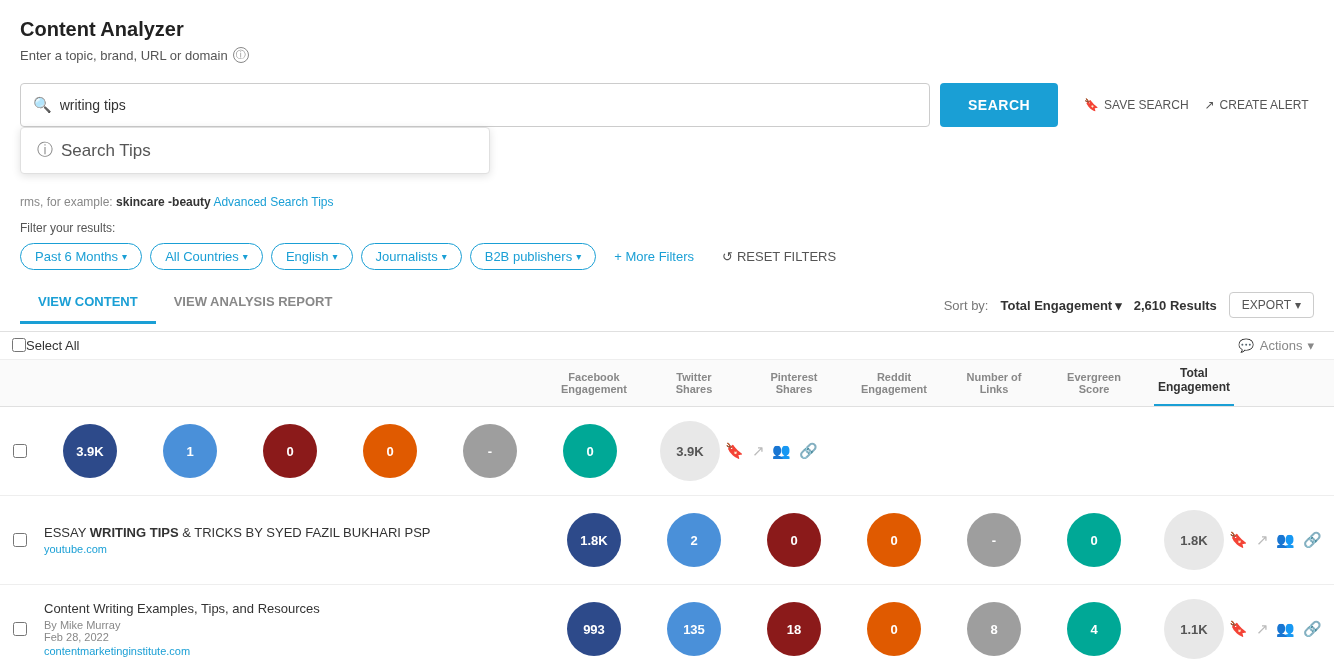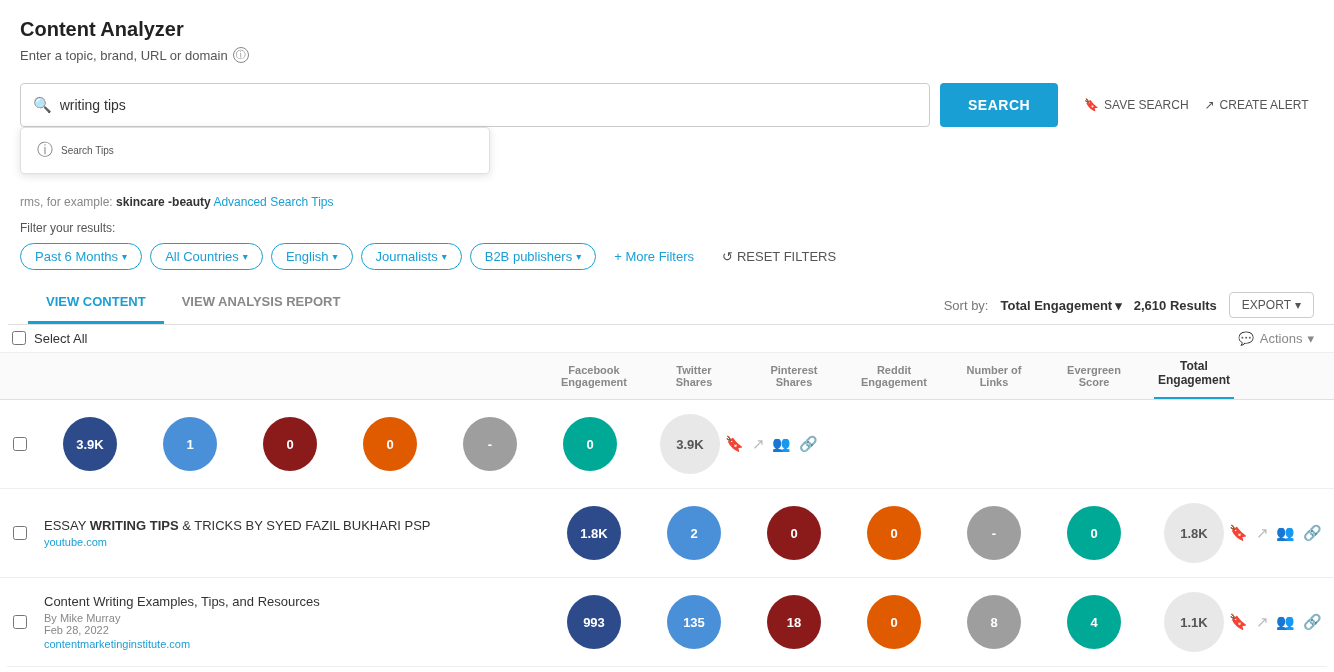--- a/index.html
+++ b/index.html
@@ -20,38 +20,38 @@
     .search-icon-wrap { color: #aaa; margin-right: 8px; font-size: 15px; }
     .search-input { border: none; outline: none; font-size: 14px; color: #333; width: 100%; }
     .search-btn { background: #1a9fd5; color: #fff; border: none; border-radius: 4px; padding: 0 28px; height: 44px; font-size: 14px; font-weight: 700; cursor: pointer; letter-spacing: 0.5px; }
 
     
     .header-actions { display: flex; align-items: center; gap: 16px; margin-left: 16px; }
     .header-action-btn { background: none; border: none; color: #555; font-size: 12px; cursor: pointer; display: flex; align-items: center; gap: 5px; }
 
     
     .search-dropdown { position: absolute; top: 54px; left: 20px; background: #fff; border: 1px solid #e0e0e0; border-radius: 4px; box-shadow: 0 2px 8px rgba(0,0,0,0.12); padding: 12px 16px; display: flex; align-items: center; gap: 8px; z-index: 100; width: 470px; }
-    .search-tips-label { font-size: 10px; color: #555; }
+    .search-tips-label { font-size: 17px; color: #555; }
 
     
     .search-hint { padding: 8px 20px 0; font-size: 12px; color: #888; }
     .search-hint .hint-bold { color: #333; font-weight: 600; }
     .search-hint .advanced-link { color: #1a9fd5; cursor: pointer; }
 
     
     .filter-bar { padding: 12px 20px 0; }
     .filter-label { font-size: 12px; color: #555; margin-bottom: 8px; }
     .filter-chips { display: flex; gap: 8px; align-items: center; flex-wrap: wrap; }
     .filter-chip { border: 1.5px solid #1a9fd5; color: #1a9fd5; background: #fff; border-radius: 20px; padding: 5px 14px; font-size: 13px; cursor: pointer; display: flex; align-items: center; gap: 4px; font-weight: 500; }
     .filter-chip .arrow { font-size: 10px; }
     .more-filters-btn { border: none; background: none; color: #1a9fd5; font-size: 13px; cursor: pointer; display: flex; align-items: center; gap: 4px; padding: 5px 10px; }
     .reset-btn { border: none; background: none; color: #555; font-size: 13px; cursor: pointer; display: flex; align-items: center; gap: 4px; padding: 5px 10px; }
 
     
-    .tabs-row { display: flex; align-items: center; padding: 16px 20px 0; border-bottom: 1px solid #e0e0e0; justify-content: space-between; margin-left: 8px; }
+    .tabs-row { display: flex; align-items: center; padding: 16px 20px 7px; border-bottom: 1px solid #e0e0e0; justify-content: space-between; }
     .tabs { display: flex; gap: 0; }
     .tab { padding: 8px 18px 12px; font-size: 13px; font-weight: 600; cursor: pointer; border-bottom: 3px solid transparent; color: #888; }
     .tab.active { color: #1a9fd5; border-bottom: 3px solid #1a9fd5; }
     .tabs-right { display: flex; align-items: center; gap: 12px; font-size: 13px; color: #555; }
     .sort-label { color: #777; }
     .sort-value { color: #333; font-weight: 600; cursor: pointer; display: flex; align-items: flex-end; gap: 3px; }
     .results-count { font-weight: 700; color: #333; }
     .export-btn { border: 1.5px solid #ccc; background: #fff; color: #555; border-radius: 4px; padding: 5px 12px; font-size: 12px; cursor: pointer; display: flex; align-items: center; gap: 4px; }
 
     .data-row { border-bottom: 1px solid #eee; display: flex; align-items: center; padding: 14px 0; }
@@ -81,21 +81,21 @@
     input[type=checkbox] { width: 14px; height: 14px; cursor: pointer; accent-color: #1a9fd5; }
 
     
     .col-headers { display: flex; align-items: center; border-bottom: 1.5px solid #e0e0e0; background: #fafafa; padding: 6px 0; }
     .col-h { font-size: 11px; color: #888; font-weight: 600; text-align: center; display: flex; align-items: center; justify-content: center; }
     .col-h.title { flex: 1; text-align: left; padding-left: 50px; justify-content: flex-start; }
     .col-h.total { color: #333; font-weight: 700; font-size: 12px; position: relative; }
     .col-h.total::after { content: ''; position: absolute; bottom: -6px; left: 10%; width: 80%; height: 2.5px; background: #1a9fd5; }
 
     .select-actions-bar { display: flex; align-items: center; padding: 6px 20px 6px 12px; border-bottom: 1px solid #eee; }
-    .select-all-wrap { display: flex; align-items: flex-start; gap: 8px; }
+    .select-all-wrap { display: flex; align-items: flex-start; }
     .actions-wrap { margin-left: auto; }
     .actions-button { display: flex; align-items: center; gap: 5px; color: #888; font-size: 13px; cursor: pointer; background: none; border: none; }
   </style>
 </head>
 <body>
 
 <div class="page">
 
   <div class="header">
     <div class="page-title">Content Analyzer</div>

